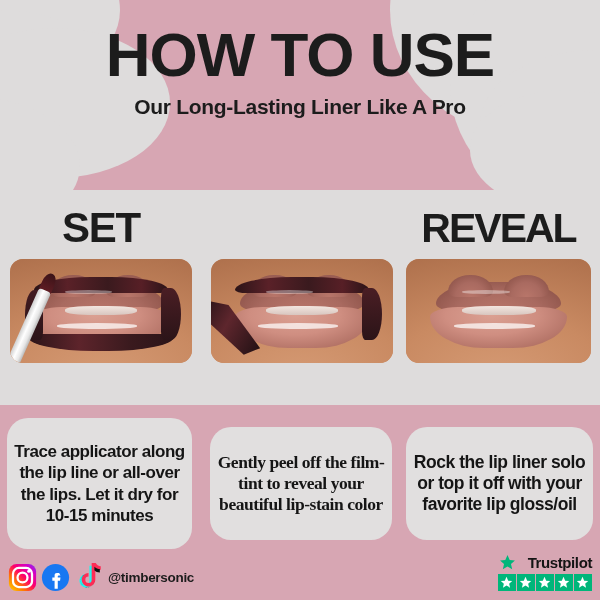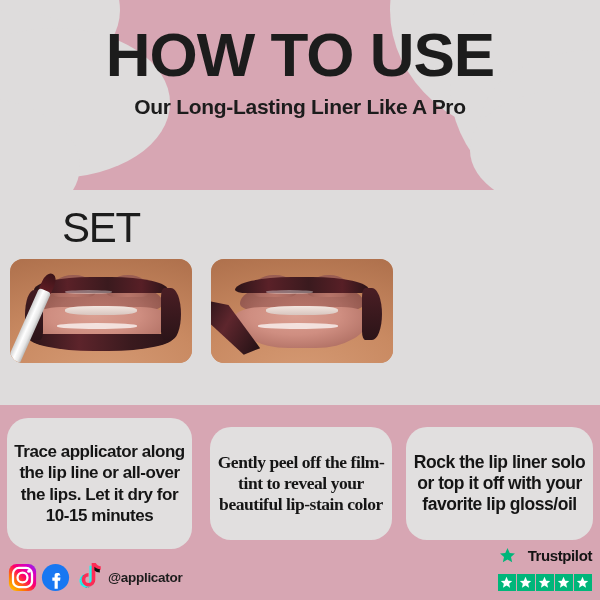--- a/index.html
+++ b/index.html
@@ -56,21 +56,21 @@
     width: 600px; height: 215px;
     background: #dedcdc;
   }
   .step-col { position: absolute; top: 0; }
   .step-col.c0 { left: 10px;  width: 182px; }
   .step-col.c1 { left: 211px; width: 182px; }
   .step-col.c2 { left: 406px; width: 185px; }
   .step-head {
     text-align: center;
     font-size: 42px; line-height: 48px;
-    font-weight: 400; letter-spacing: -1.2px;
+    font-weight: 700; letter-spacing: -1.2px;
     color: #1c1c1c;
     margin-top: 14px;
   }
   .step-head.narrow { letter-spacing: -2px; font-size: 41px; }
 
   .photo {
     position: absolute; top: 69px;
     width: 182px; height: 104px;
     border-radius: 13px;
     overflow: hidden;
@@ -210,21 +210,21 @@
     font-size: 13.5px; font-weight: 800; color: #1c1c1c;
     letter-spacing: -0.3px; margin-left: 1px;
   }
   #trustpilot {
     position: absolute; right: 8px; bottom: 9px;
     width: 94px;
     z-index: 5;
   }
   #tp-top {
     display: flex; align-items: center; justify-content: flex-end;
-    gap: 12px; margin-bottom: 10px;
+    gap: 12px; margin-bottom: 3px;
   }
   #tp-name {
     font-size: 15px; font-weight: 700; color: #141414;
     letter-spacing: -0.4px;
   }
   #tp-stars { display: flex; gap: 1.5px; }
   .tp-box {
     width: 17.5px; height: 17.5px; background: #00b67a;
     display: flex; align-items: center; justify-content: center;
   }
@@ -278,20 +278,31 @@
         <div class="lip-low"></div>
         <div class="mouth"></div>
         <div class="film-up"></div>
         <div class="film-side-r"></div>
         <div class="peel-strip"></div>
         <div class="gloss"></div>
         <div class="gloss2"></div>
       </div>
     </div>
 
+    <div class="step-col c2">
+      <div class="step-head narrow">REVEAL</div>
+      <div class="photo">
+        <div class="skin"></div>
+        <div class="lip-up"></div>
+        <div class="lip-low"></div>
+        <div class="mouth"></div>
+        <div class="gloss"></div>
+        <div class="gloss2"></div>
+      </div>
+    </div>
   </div>
 
   <div id="bottom">
 
     <div class="card k0">
       <p>Trace applicator along the lip line or all-over the lips. Let it dry for 10-15 minutes</p>
     </div>
     <div class="card k1">
       <p>Gently peel off the film-tint to reveal your beautiful lip-stain color</p>
     </div>
@@ -320,21 +331,21 @@
         <circle cx="32" cy="32" r="30" fill="#1877f2"></circle>
         <path d="M40 22h-5c-3 0-5 2-5 5v5h-5v7h5v18h7V39h5l1-7h-6v-3c0-1 1-1.5 2-1.5h4z" fill="#fff"></path>
       </svg>
 
       <svg class="soc" viewBox="0 0 64 64">
         <path d="M27 24c-8 0-15 7-15 15s7 15 15 15 15-7 15-15V6h-8v33a7 7 0 1 1-7-7z" fill="#25f4ee"></path>
         <path d="M32 22c-8 0-15 7-15 15s7 15 15 15 15-7 15-15V10c4 4 8 5 12 5v-8c-5 0-9-3-11-7h-9v37a7 7 0 1 1-7-7z" fill="#fe2c55"></path>
         <path d="M30 24c-8 0-15 7-15 15s7 15 15 15 15-7 15-15V8c4 4 8 5 12 5v8c-5 0-9-2-12-5v23a15 15 0 1 1-15-15z" fill="#111"></path>
       </svg>
 
-      <span id="handle">@applicator</span>
+      <span id="handle">@timbersonic</span>
     </div>
 
     <div id="trustpilot">
       <div id="tp-top">
         <svg width="17" height="17" viewBox="0 0 24 24">
           <path d="M12 1.5l3.1 7.1 7.4.6-5.6 5 1.7 7.3L12 17.6 5.4 21.5l1.7-7.3-5.6-5 7.4-.6z" fill="#00b67a"></path>
         </svg>
         <span id="tp-name">Trustpilot</span>
       </div>
       <div id="tp-stars">

